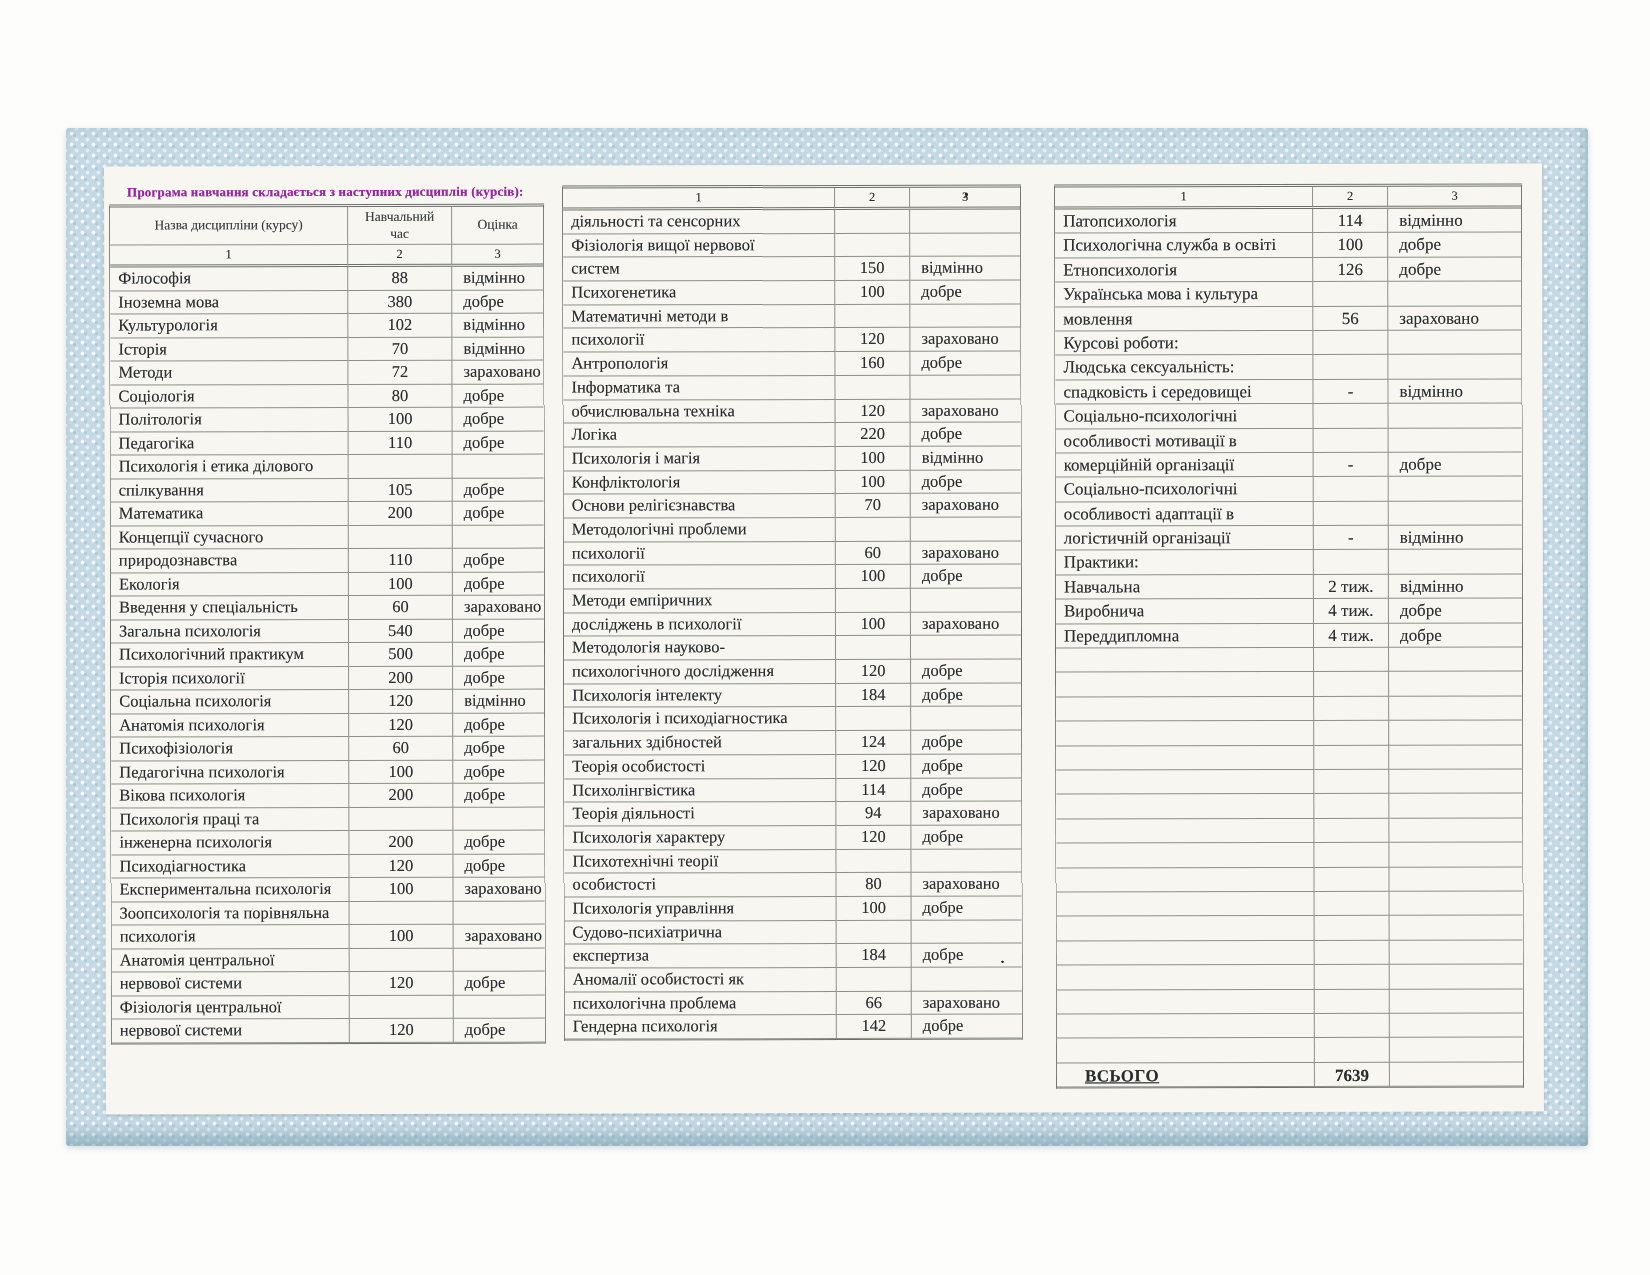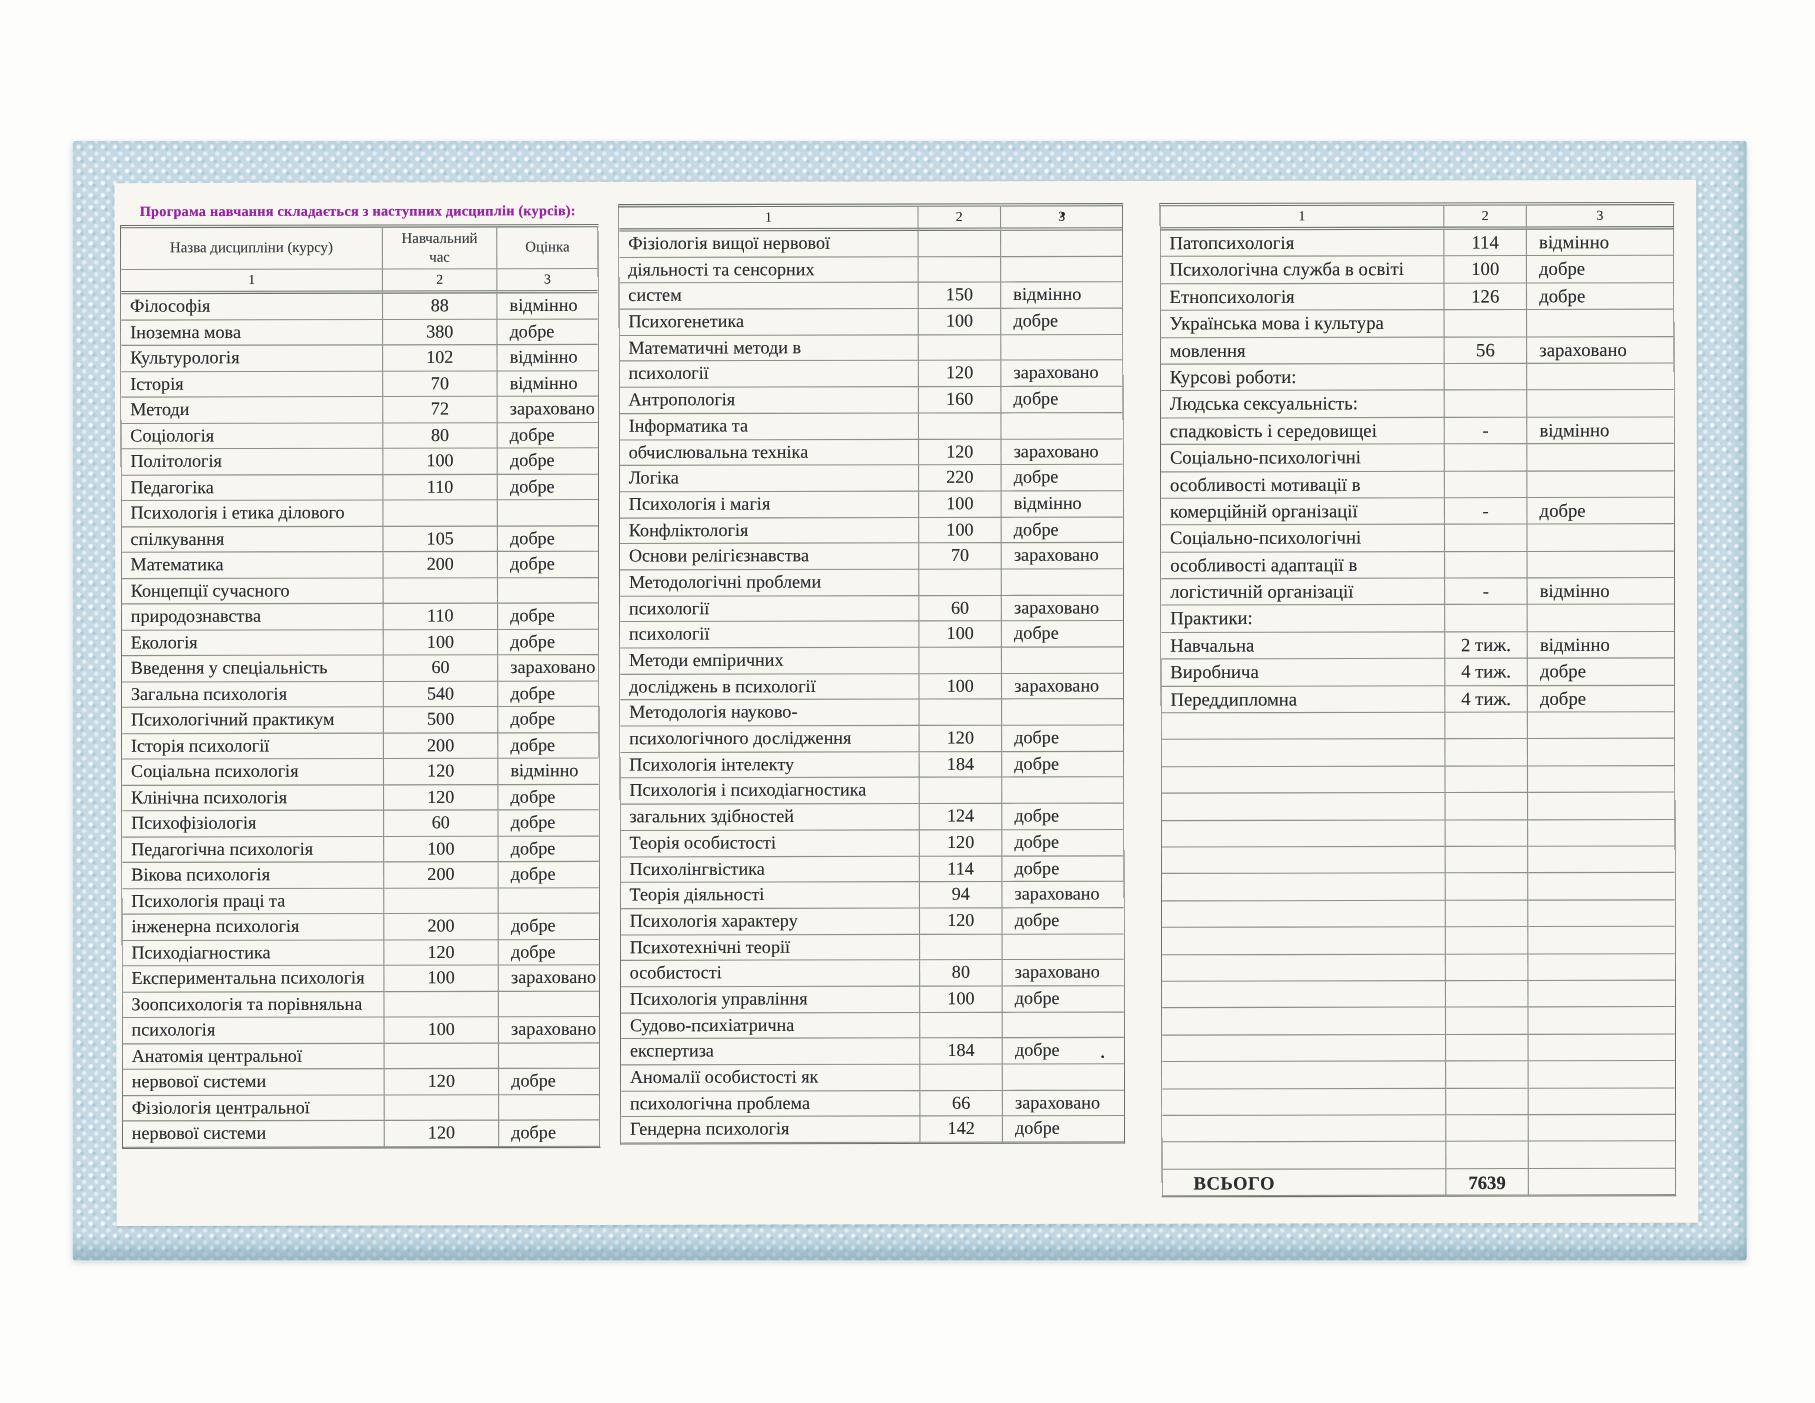--- a/index.html
+++ b/index.html
@@ -88,21 +88,21 @@
     border-bottom:3px double var(--rule-strong);
   }
   
   .col-left  .tbody .row{height:23.5px}.col-left  .tbody .c{line-height:22.5px}
   .col-mid   .tbody .row{height:23.7px}.col-mid   .tbody .c{line-height:22.8px}
   .col-right .tbody .row{height:24.4px}.col-right .tbody .c{line-height:23.4px}
   .col-right .tbody .c{font-size:17px;}
 
   .row.total{height:26px;}
   .row.total .c{font-weight:bold;font-size:17px;line-height:25px;}
-  .row.total .c.name{padding-left:28px;letter-spacing:.5px;}
+  .row.total .c.name{padding-left:28px;letter-spacing:.5px;text-decoration:underline;}
 
   .suffix{display:inline-block;margin-left:30px;}
 
   .stray{
     position:absolute;font-size:18px;font-weight:bold;color:#1d2023;
     text-shadow:0 0 .6px rgba(0,0,0,.6);
   }
   .stray.top-mark{left:858px;top:24px;transform:rotate(14deg);}
   .stray.small-dot{left:895px;top:786px;font-size:14px;}
 </style>
@@ -222,21 +222,21 @@
                 <div class="c name">Історія психології</div>
                 <div class="c hours">200</div>
                 <div class="c grade">добре</div>
               </div>
               <div class="row">
                 <div class="c name">Соціальна психологія</div>
                 <div class="c hours">120</div>
                 <div class="c grade">відмінно</div>
               </div>
               <div class="row">
-                <div class="c name">Клінічна психологія</div>
+                <div class="c name">Анатомія психологія</div>
                 <div class="c hours">120</div>
                 <div class="c grade">добре</div>
               </div>
               <div class="row">
                 <div class="c name">Психофізіологія</div>
                 <div class="c hours">60</div>
                 <div class="c grade">добре</div>
               </div>
               <div class="row">
                 <div class="c name">Педагогічна психологія</div>
@@ -304,26 +304,26 @@
 
       <section class="col col-mid">
         <div class="tbl">
           <div class="num-row">
             <div class="c name">1</div>
             <div class="c hours">2</div>
             <div class="c grade">3</div>
           </div>
           <div class="tbody">
               <div class="row">
+                <div class="c name">діяльності та сенсорних</div>
+                <div class="c hours"></div>
+                <div class="c grade"></div>
+              </div>
+              <div class="row">
                 <div class="c name">Фізіологія вищої нервової</div>
-                <div class="c hours"></div>
-                <div class="c grade"></div>
-              </div>
-              <div class="row">
-                <div class="c name">діяльності та сенсорних</div>
                 <div class="c hours"></div>
                 <div class="c grade"></div>
               </div>
               <div class="row">
                 <div class="c name">систем</div>
                 <div class="c hours">150</div>
                 <div class="c grade">відмінно</div>
               </div>
               <div class="row">
                 <div class="c name">Психогенетика</div>

